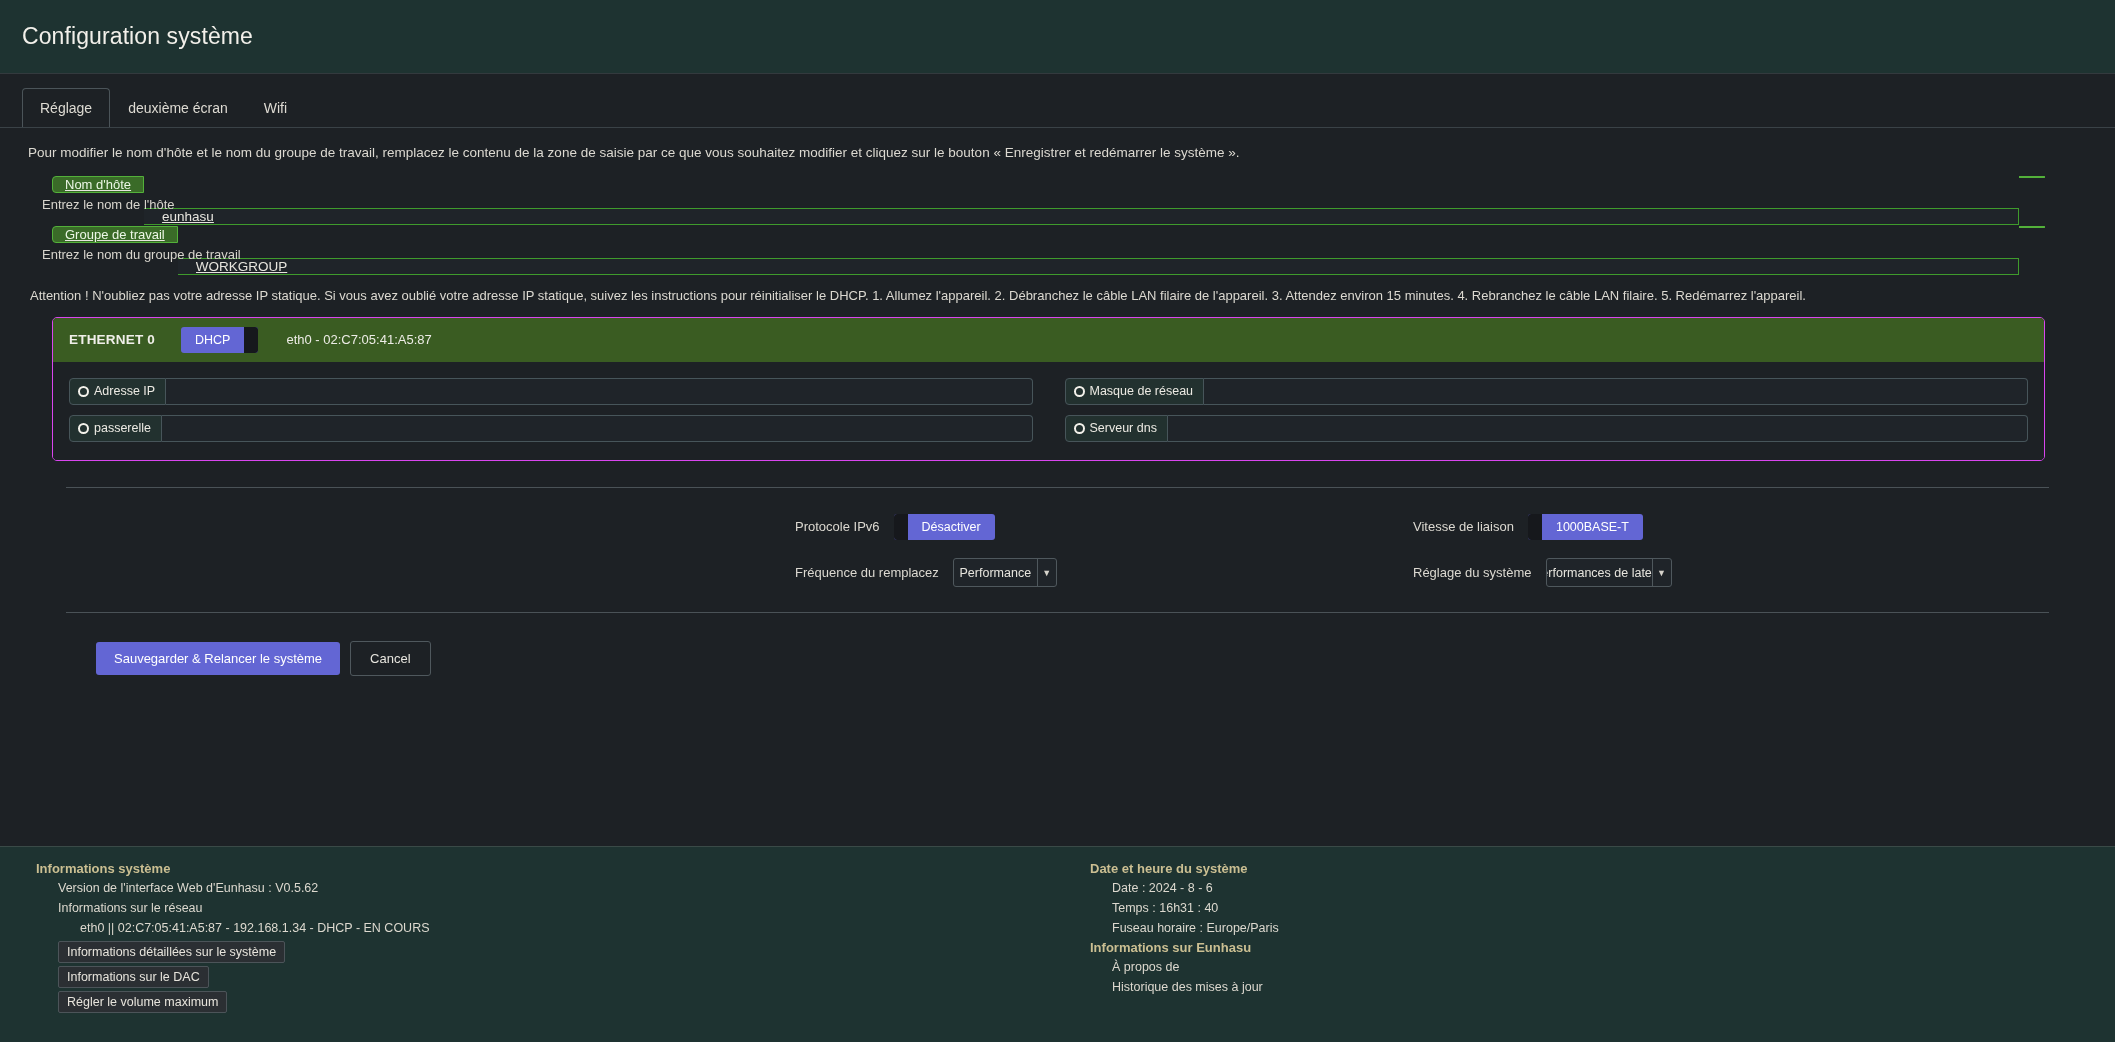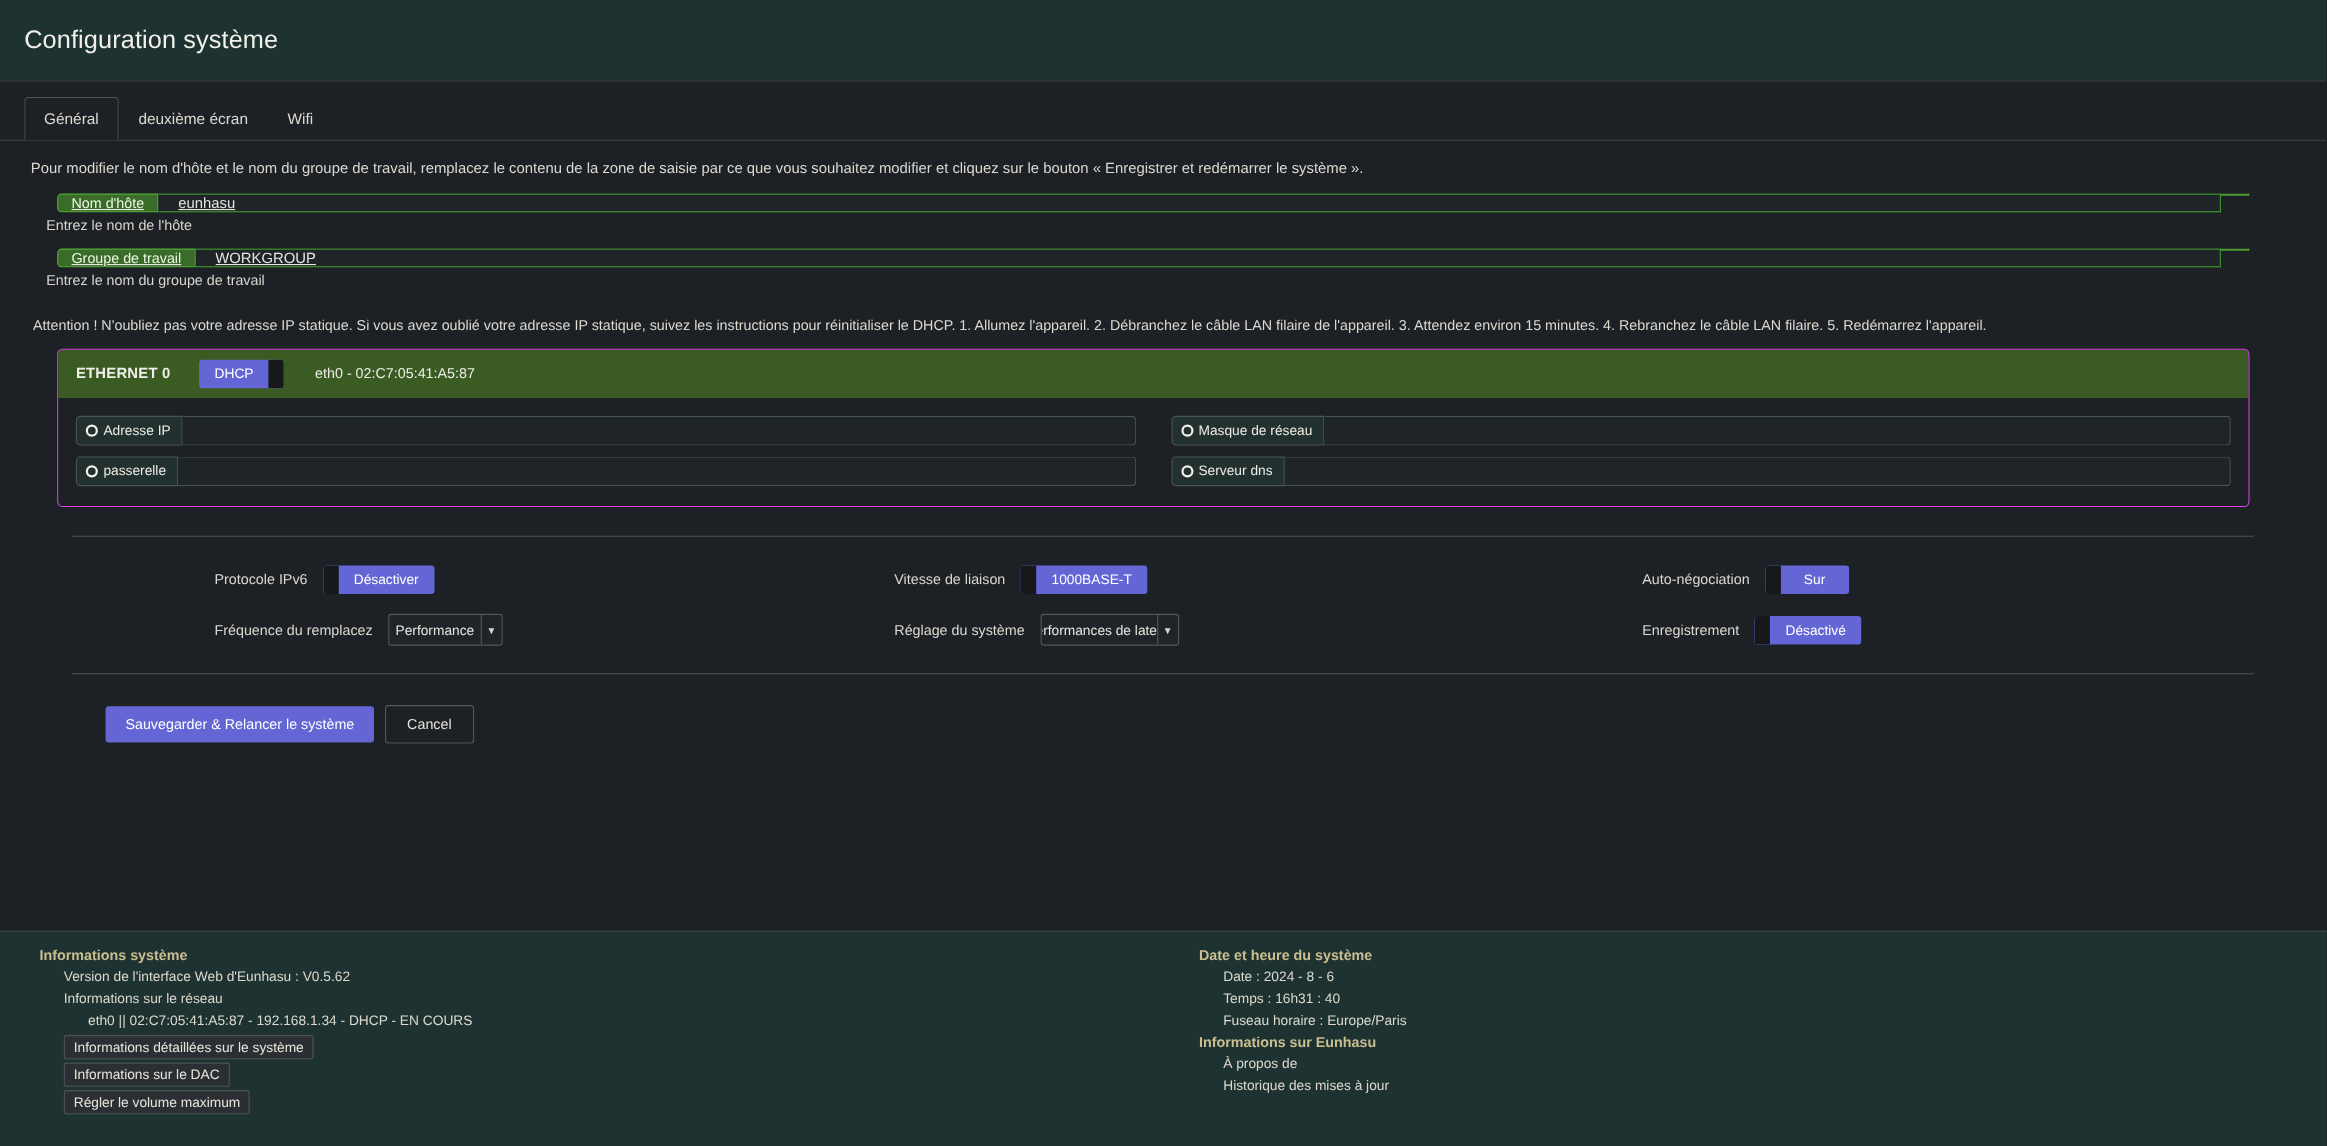--- a/index.html
+++ b/index.html
@@ -87,20 +87,21 @@
   .ig-input {
     flex: 1;
     background: #1f2429;
     border: 1px solid #3f9b2c;
     border-left: none;
     color: #e7e5de;
     font-family: "Liberation Sans", sans-serif;
     font-size: 13.5px;
     padding: 0 18px;
     outline: none;
+    margin-top: 32px;
   }
   .ig-btn {
     width: 26px;
     background: #3a6b28;
     border: 1px solid #53b13a;
     border-left: none;
     border-radius: 0 4px 4px 0;
     cursor: pointer;
   }
   .help-text {
@@ -330,21 +331,21 @@
 </style>
 </head>
 <body>
 
 <div class="app-header">
   <div class="app-title">Configuration système</div>
 </div>
 
 <div class="tabbar">
   <div class="tab active">
-    <span>Général</span>
+    <span>Réglage</span>
   </div>
   <div class="tab">
     <span>deuxième écran</span>
   </div>
   <div class="tab">
     <span>Wifi</span>
   </div>
 </div>
 
 <div class="content">
@@ -447,36 +448,20 @@
       </div>
       <div class="set-row">
         <span class="set-label">Réglage du système</span>
         <span class="combo w2">
           <span class="ctext">Performances de latenc</span>
           <span class="carrow">▼</span>
         </span>
       </div>
     </div>
 
-    <div class="set-col c3">
-      <div class="set-row">
-        <span class="set-label">Auto-négociation</span>
-        <span class="toggle" style="width:76px">
-          <span class="knob"></span>
-          <span class="tlabel" style="flex:1">Sur</span>
-        </span>
-      </div>
-      <div class="set-row">
-        <span class="set-label">Enregistrement</span>
-        <span class="toggle">
-          <span class="knob"></span>
-          <span class="tlabel">Désactivé</span>
-        </span>
-      </div>
-    </div>
   </div>
 
   <hr class="sep" style="margin-top:22px">
 
   <div class="actions">
     <button class="btn-primary">Sauvegarder &amp; Relancer le système</button>
     <button class="btn-ghost">Cancel</button>
   </div>
 </div>
 

